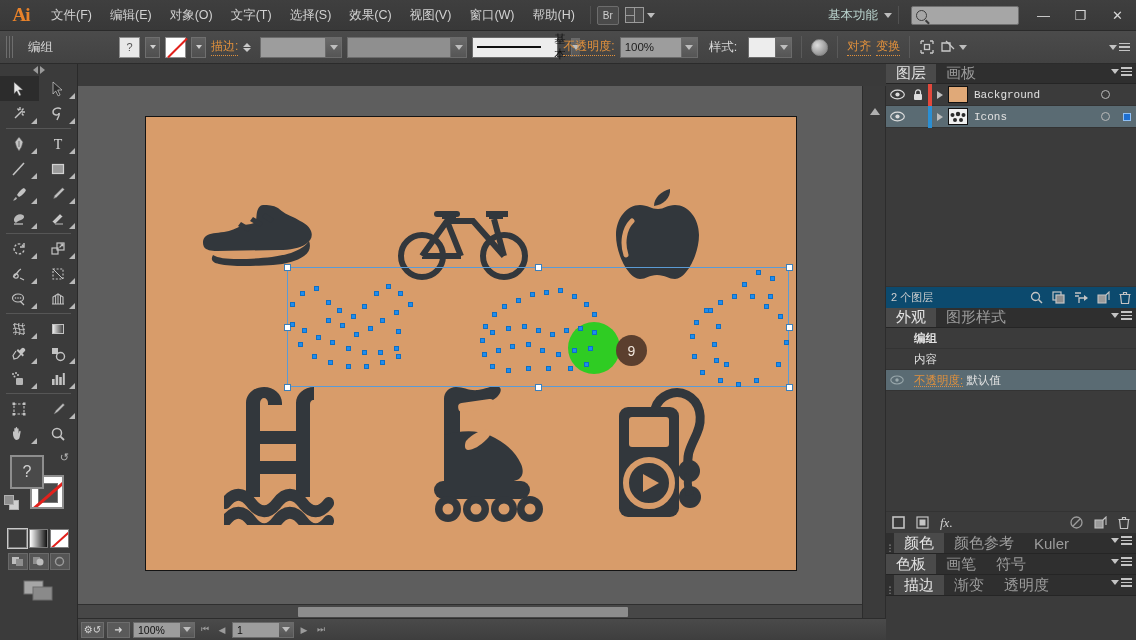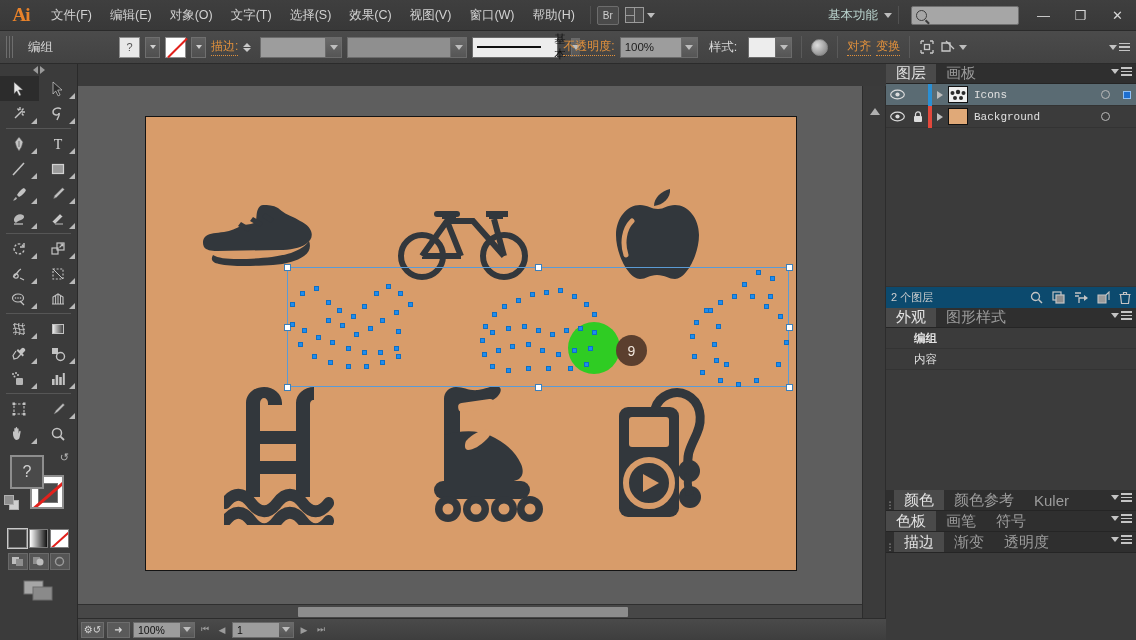--- a/index.html
+++ b/index.html
@@ -871,20 +871,45 @@
         <div class="c"></div>
           <div class="l">
             <span></span>
             <span></span>
             <span></span>
           </div>
       </div>
     </div>
 
     <div class="layerbody">
+      <div class="layerrow">
+        <div class="lr-eye">
+          <svg width="15" height="11" viewBox="0 0 15 11">
+              <ellipse cx="7.5" cy="5.5" rx="6.8" ry="4.4" fill="none" stroke="#dcdcdc" stroke-width="1.2"></ellipse>
+              <circle cx="7.5" cy="5.5" r="2.1" fill="#dcdcdc"></circle>
+            </svg>
+        </div>
+        <div class="lr-lock">
+          <svg width="10" height="12" viewBox="0 0 10 12">
+              <path d="M2.5 5V3.4a2.5 2.5 0 0 1 5 0V5" fill="none" stroke="#dcdcdc" stroke-width="1.2"></path>
+              <rect x="1" y="5" width="8" height="6" rx="1" fill="#dcdcdc"></rect>
+            </svg>
+        </div>
+        <div class="lr-color" style="background:#e2483c"></div>
+        <div class="lr-tri">
+          <div style="width:0;height:0;border-top:4px solid transparent;border-bottom:4px solid transparent;border-left:6px solid #bdbdbd;"></div>
+        </div>
+        <div class="lr-thumb" style="background:#e0a978"></div>
+        <div class="lr-name">Background</div>
+        <div class="lr-target">
+            <div class="ring"></div>
+          </div>
+        <div class="lr-sel"></div>
+      </div>
+
       <div class="layerrow sel">
         <div class="lr-eye">
           <svg width="15" height="11" viewBox="0 0 15 11">
               <ellipse cx="7.5" cy="5.5" rx="6.8" ry="4.4" fill="none" stroke="#dcdcdc" stroke-width="1.2"></ellipse>
               <circle cx="7.5" cy="5.5" r="2.1" fill="#dcdcdc"></circle>
             </svg>
         </div>
         <div class="lr-lock"></div>
         <div class="lr-color" style="background:#2a8fd4"></div>
         <div class="lr-tri">
@@ -903,45 +928,20 @@
             </svg>
         </div>
         <div class="lr-name">Icons</div>
         <div class="lr-target">
             <div class="ring"></div>
           </div>
         <div class="lr-sel">
             <div class="bluesq"></div>
           </div>
       </div>
-
-      <div class="layerrow">
-        <div class="lr-eye">
-          <svg width="15" height="11" viewBox="0 0 15 11">
-              <ellipse cx="7.5" cy="5.5" rx="6.8" ry="4.4" fill="none" stroke="#dcdcdc" stroke-width="1.2"></ellipse>
-              <circle cx="7.5" cy="5.5" r="2.1" fill="#dcdcdc"></circle>
-            </svg>
-        </div>
-        <div class="lr-lock">
-          <svg width="10" height="12" viewBox="0 0 10 12">
-              <path d="M2.5 5V3.4a2.5 2.5 0 0 1 5 0V5" fill="none" stroke="#dcdcdc" stroke-width="1.2"></path>
-              <rect x="1" y="5" width="8" height="6" rx="1" fill="#dcdcdc"></rect>
-            </svg>
-        </div>
-        <div class="lr-color" style="background:#e2483c"></div>
-        <div class="lr-tri">
-          <div style="width:0;height:0;border-top:4px solid transparent;border-bottom:4px solid transparent;border-left:6px solid #bdbdbd;"></div>
-        </div>
-        <div class="lr-thumb" style="background:#e0a978"></div>
-        <div class="lr-name">Background</div>
-        <div class="lr-target">
-            <div class="ring"></div>
-          </div>
-        <div class="lr-sel"></div>
-      </div>
     </div>
 
     <div class="layerfooter">
       <div class="lf-count">2 个图层</div>
       <div class="lf-icons">
         <svg width="13" height="13" viewBox="0 0 13 13">
             <circle cx="5.5" cy="5.5" r="4" fill="none" stroke="#c4c4c4" stroke-width="1.3"></circle>
             <path d="M8.5 8.5L12 12" stroke="#c4c4c4" stroke-width="1.5"></path>
           </svg>
         <svg width="13" height="13" viewBox="0 0 13 13">
@@ -979,21 +979,57 @@
 
     <div class="apppanel">
       <div class="approw head">
         <div class="eye"></div>
         <div class="txt">编组</div>
       </div>
       <div class="approw">
         <div class="eye"></div>
         <div class="txt">内容</div>
       </div>
+      <div class="approw sel">
+        <div class="eye">
+          <svg width="14" height="10" viewBox="0 0 14 10">
+              <ellipse cx="7" cy="5" rx="6.2" ry="4" fill="none" stroke="#9aa8ac" stroke-width="1.1"></ellipse>
+              <circle cx="7" cy="5" r="1.7" fill="#9aa8ac"></circle>
+            </svg>
+        </div>
+        <div class="txt">
+          <span class="orange">不透明度:</span>
+          <span>默认值</span>
+        </div>
+      </div>
       <div style="height:120px"></div>
+      <div class="appfooter">
+        <svg width="13" height="13" viewBox="0 0 13 13">
+            <rect x="1" y="1" width="11" height="11" fill="none" stroke="#c4c4c4" stroke-width="1.6"></rect>
+          </svg>
+        <svg width="13" height="13" viewBox="0 0 13 13">
+            <rect x="1" y="1" width="11" height="11" fill="none" stroke="#c4c4c4" stroke-width="1.2"></rect>
+            <rect x="3.5" y="3.5" width="6" height="6" fill="#c4c4c4"></rect>
+          </svg>
+        <span style="font-family:'Liberation Serif',serif;font-style:italic;font-size:13px;color:#d2d2d2;">fx.</span>
+        <div class="right">
+          <svg width="13" height="13" viewBox="0 0 13 13">
+              <circle cx="6.5" cy="6.5" r="5.5" fill="none" stroke="#9d9d9d" stroke-width="1.3"></circle>
+              <path d="M2.8 10.2L10.2 2.8" stroke="#9d9d9d" stroke-width="1.3"></path>
+            </svg>
+          <svg width="13" height="13" viewBox="0 0 13 13">
+              <path d="M1 12V4h8v8z" fill="#9b9b9b" stroke="#c4c4c4" stroke-width="1.1"></path>
+              <path d="M9 4l3-3v8" fill="none" stroke="#c4c4c4" stroke-width="1.1"></path>
+            </svg>
+          <svg width="12" height="14" viewBox="0 0 12 14">
+              <path d="M1.5 3.5h9l-1 9h-7z" fill="none" stroke="#c4c4c4" stroke-width="1.2"></path>
+              <path d="M0.5 3.5h11M4.5 1.5h3v2h-3z" fill="none" stroke="#c4c4c4" stroke-width="1.2"></path>
+            </svg>
+        </div>
+      </div>
     </div>
 
     <div class="pstrip">
       <div class="dragdots">⋮</div>
       <div class="ptab on">颜色</div>
       <div class="ptab">颜色参考</div>
       <div class="ptab">Kuler</div>
       <div class="pmenu">
         <div class="c"></div>
           <div class="l">

